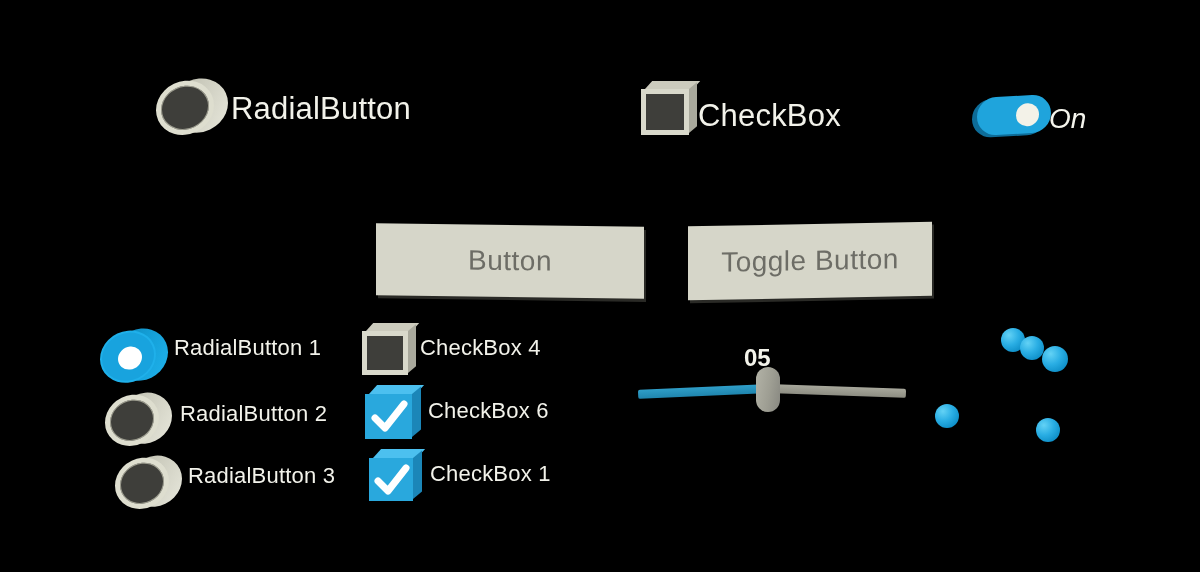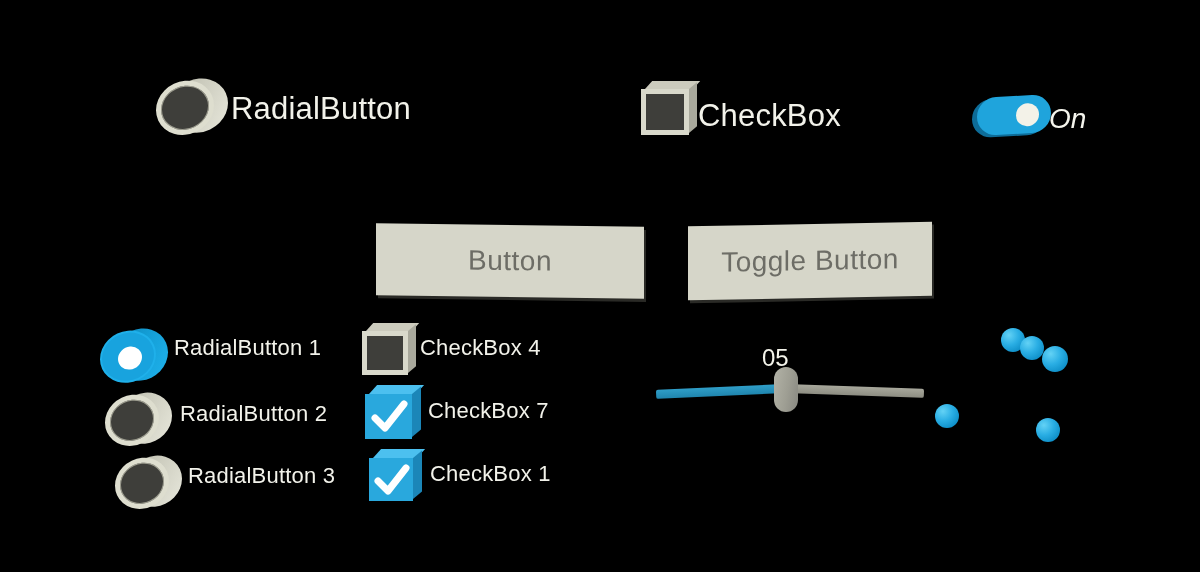--- a/index.html
+++ b/index.html
@@ -219,33 +219,33 @@
   <div class="label label-lg abs" style="left:420px; top:335px;">CheckBox 4</div>
 
   <div class="cbox" style="left:365px; top:391px; width:62px; height:58px;">
     <div class="cb-top on" style="left:4px; top:-6px; width:47px; height:9px; transform: skewX(-42deg);"></div>
     <div class="cb-right on" style="left:47px; top:3px; width:9px; height:43px; transform: skewY(-40deg);"></div>
     <div class="cb-face on" style="left:0; top:3px; width:47px; height:45px;"></div>
     <svg class="check" width="44" height="44" viewBox="0 0 44 44" style="left:2px; top:4px;">
       <path d="M8 23 L18 33 L37 9" fill="none" stroke="#ffffff" stroke-width="7" stroke-linecap="round" stroke-linejoin="round"></path>
     </svg>
   </div>
-  <div class="label label-lg abs" style="left:428px; top:398px;">CheckBox 7</div>
+  <div class="label label-lg abs" style="left:428px; top:398px;">CheckBox 6</div>
 
   <div class="cbox" style="left:369px; top:455px; width:62px; height:58px;">
     <div class="cb-top on" style="left:4px; top:-6px; width:44px; height:9px; transform: skewX(-42deg);"></div>
     <div class="cb-right on" style="left:44px; top:3px; width:9px; height:41px; transform: skewY(-40deg);"></div>
     <div class="cb-face on" style="left:0; top:3px; width:44px; height:43px;"></div>
     <svg class="check" width="42" height="42" viewBox="0 0 42 42" style="left:2px; top:4px;">
       <path d="M7 22 L17 32 L35 9" fill="none" stroke="#ffffff" stroke-width="7" stroke-linecap="round" stroke-linejoin="round"></path>
     </svg>
   </div>
   <div class="label label-lg abs" style="left:430px; top:461px;">CheckBox 1</div>
 
-  <div class="slider-wrap" style="left:656px; top:360px; width:300px; height:60px;">
+  <div class="slider-wrap" style="left:638px; top:360px; width:300px; height:60px;font-weight:bold;">
     <div class="slider-track slider-fill" style="left:0px; top:24px; width:130px; transform: rotate(-2.6deg); transform-origin: right center;"></div>
     <div class="slider-track slider-rest" style="left:128px; top:24px; width:140px; transform: rotate(2.0deg); transform-origin: left center;"></div>
     <div class="slider-handle" style="left:118px; top:7px; width:24px; height:45px;"></div>
     <div class="slider-value" style="left:106px; top:-16px;">05</div>
   </div>
 
   <div class="sphere" style="left:1001px; top:328px; width:24px; height:24px;"></div>
   <div class="sphere" style="left:1020px; top:336px; width:24px; height:24px;"></div>
   <div class="sphere" style="left:1042px; top:346px; width:26px; height:26px;"></div>
   <div class="sphere" style="left:935px; top:404px; width:24px; height:24px;"></div>

